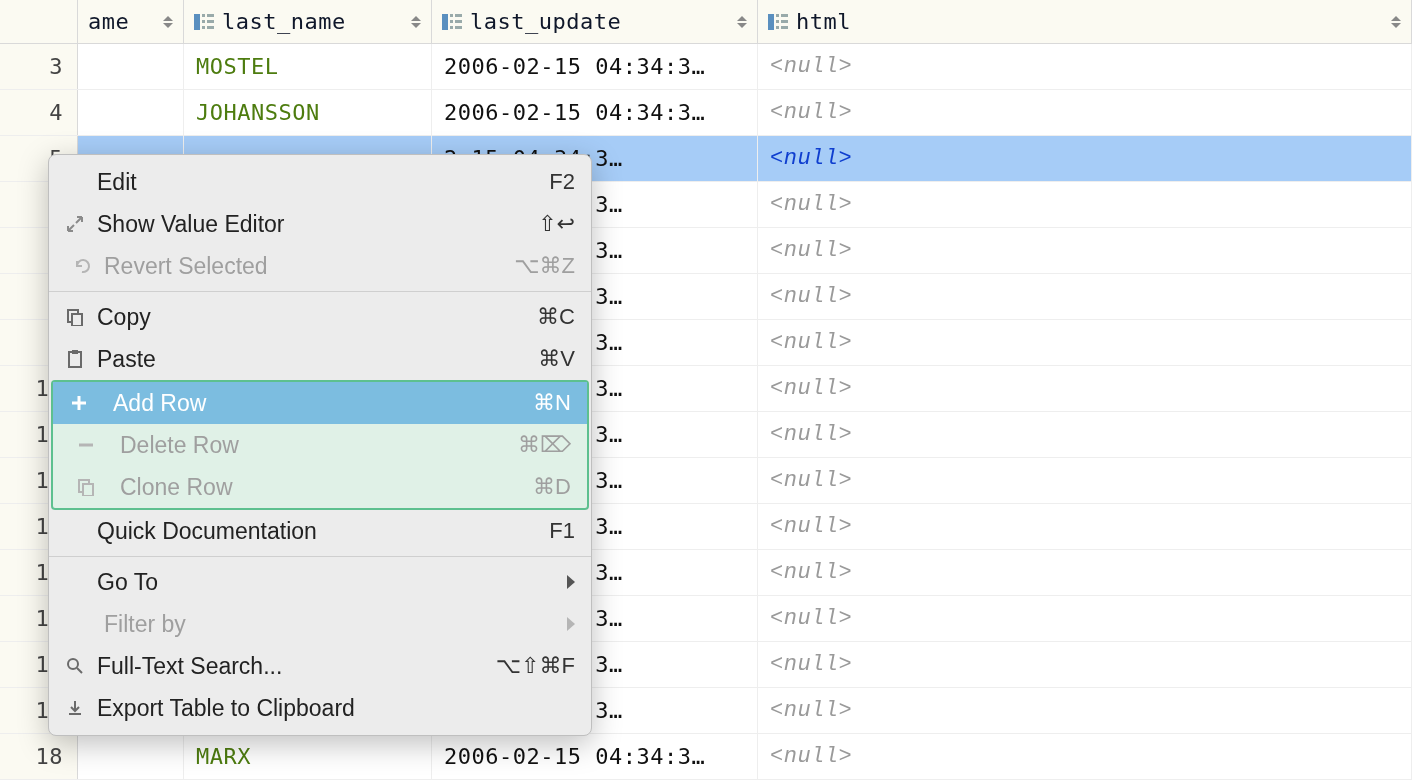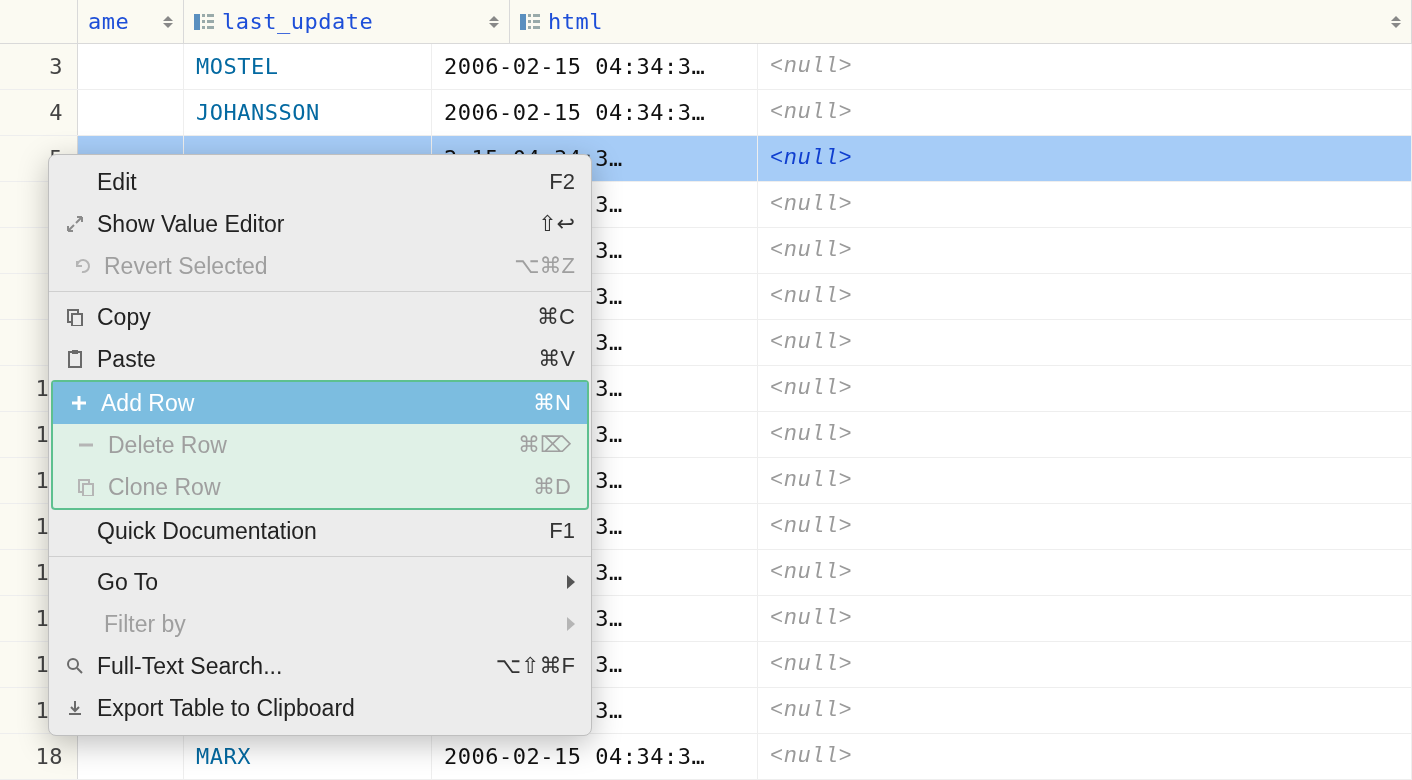--- a/index.html
+++ b/index.html
@@ -20,21 +20,21 @@
       background: #fbfaf2;
       border-bottom: 1px solid #d9d9d9;
     }
     .hdr-cell {
       display: flex;
       align-items: center;
       height: 100%;
       border-right: 1px solid #d9d9d9;
       padding: 0 10px;
       position: relative;
-      color: #1d4ed8;
+      color: #0f172a;
     }
     .hdr-cell .col-icon { margin-right: 8px; flex-shrink: 0; }
     .hdr-cell .lbl { flex: 1; white-space: nowrap; overflow: hidden; }
     .sort-stack {
       display: flex; flex-direction: column; gap: 2px; margin-left: 6px;
       align-items: center; justify-content: center;
     }
     .sort-stack .tri-up, .sort-stack .tri-down {
       width: 0; height: 0; border-left: 5px solid transparent; border-right: 5px solid transparent;
     }
@@ -63,21 +63,21 @@
       padding-right: 14px;
       color: #444;
     }
     .row .cell {
       display: flex; align-items: center;
       padding: 0 12px;
       border-right: 1px solid #eee;
       white-space: nowrap; overflow: hidden;
     }
     .row .c-name   { width: 106px; }
-    .row .c-last   { width: 248px; color: #0369a1; }
+    .row .c-last   { width: 248px; color: #4d7c0f; }
     .row .c-update { width: 326px; color: #111; }
     .row .c-html   { flex: 1; font-family: Liberation Mono, monospace; }
     .null { color: #9a9a9a; font-style: italic; }
     .row.sel .null.blue { color: #0f3ecf; }
     
     .ctx {
       position: absolute;
       left: 48px; top: 154px;
       width: 544px;
       background: #ececec;
@@ -105,21 +105,21 @@
       color: #fff;
     }
     .ctx .mi.hover .short { color: #fff; }
     
     .ctx .green-group {
       border: 2px solid #5dc08f;
       border-radius: 4px;
       margin: 0 2px;
       background: #e0f1e7;
     }
-    .ctx .green-group .mi { background: transparent; }
+    .ctx .green-group .mi { background: transparent; gap: 12px; }
     .ctx .green-group .mi.hover { background: #7cbde0; }
     .submenu-arrow {
       width: 0; height: 0;
       border-top: 7px solid transparent;
       border-bottom: 7px solid transparent;
       border-left: 8px solid #555;
     }
     .mi.disabled .submenu-arrow { border-left-color: #b5b5b5; }
     
     svg { display: block; }
@@ -131,20 +131,38 @@
   <div class="hdr-cell gutter-hdr"></div>
 
   <div class="hdr-cell col-name">
     <span class="lbl mono">ame</span>
     <span class="sort-stack">
       <span class="tri-up"></span>
         <span class="tri-down"></span>
     </span>
   </div>
 
+  <div class="hdr-cell col-last">
+    <span class="col-icon">
+      <svg width="20" height="18">
+          <rect x="0" y="1" width="6" height="16" fill="#5a8fbf"></rect>
+          <rect x="8" y="1" width="3" height="3" fill="#9aa"></rect>
+          <rect x="13" y="1" width="7" height="3" fill="#9aa"></rect>
+          <rect x="8" y="7" width="3" height="3" fill="#9aa"></rect>
+          <rect x="13" y="7" width="7" height="3" fill="#9aa"></rect>
+          <rect x="8" y="13" width="3" height="3" fill="#9aa"></rect>
+          <rect x="13" y="13" width="7" height="3" fill="#9aa"></rect>
+        </svg>
+    </span>
+    <span class="lbl mono">last_name</span>
+    <span class="sort-stack">
+      <span class="tri-up"></span>
+        <span class="tri-down"></span>
+    </span>
+  </div>
 
   <div class="hdr-cell col-update">
     <span class="col-icon">
       <svg width="20" height="18">
           <rect x="0" y="1" width="6" height="16" fill="#5a8fbf"></rect>
           <rect x="8" y="1" width="3" height="3" fill="#9aa"></rect>
           <rect x="13" y="1" width="7" height="3" fill="#9aa"></rect>
           <rect x="8" y="7" width="3" height="3" fill="#9aa"></rect>
           <rect x="13" y="7" width="7" height="3" fill="#9aa"></rect>
           <rect x="8" y="13" width="3" height="3" fill="#9aa"></rect>

